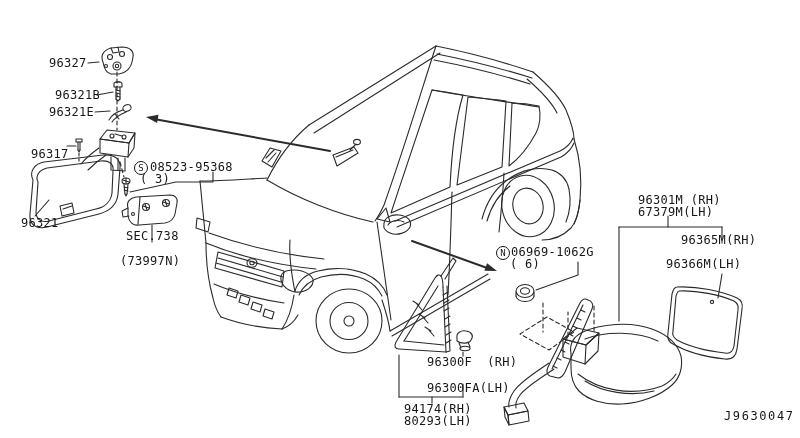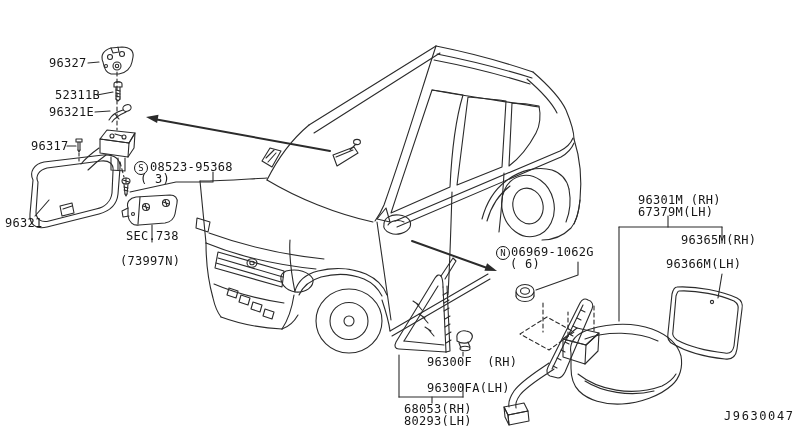--- a/index.html
+++ b/index.html
@@ -288,37 +288,37 @@
       <path d="M463,352 V356"></path>
       <path d="M463,384 V397"></path>
       <path d="M399,397 H463"></path>
       <path d="M399,397 V355"></path>
       <path d="M432,397 V403"></path>
     </g>
   </g>
 </svg>
 
   <span class="lbl" style="left:49px;top:57px">96327</span>
-  <span class="lbl" style="left:55px;top:89px">52311B</span>
+  <span class="lbl" style="left:55px;top:89px">96321B</span>
   <span class="lbl" style="left:49px;top:106px">96321E</span>
-  <span class="lbl" style="left:31px;top:140px">96317</span>
+  <span class="lbl" style="left:31px;top:148px">96317</span>
   <span class="sym" style="left:134px;top:161px">S</span>
   <span class="lbl" style="left:150px;top:161px">08523-95368</span>
   <span class="lbl" style="left:140px;top:173px">( 3)</span>
-  <span class="lbl" style="left:5px;top:217px">96321</span>
+  <span class="lbl" style="left:21px;top:217px">96321</span>
   <span class="lbl" style="left:126px;top:230px">SEC.738</span>
   <span class="lbl" style="left:120px;top:255px">(73997N)</span>
 
   <span class="sym" style="left:496px;top:246px">N</span>
   <span class="lbl" style="left:511px;top:246px">06969-1062G</span>
   <span class="lbl" style="left:510px;top:258px">( 6)</span>
 
   <span class="lbl" style="left:638px;top:194px">96301M (RH)</span>
   <span class="lbl" style="left:638px;top:206px">67379M(LH)</span>
   <span class="lbl" style="left:681px;top:234px">96365M(RH)</span>
   <span class="lbl" style="left:666px;top:258px">96366M(LH)</span>
   <span class="lbl" style="left:427px;top:356px">96300F  (RH)</span>
   <span class="lbl" style="left:427px;top:382px">96300FA(LH)</span>
-  <span class="lbl" style="left:404px;top:403px">68053(RH)</span>
+  <span class="lbl" style="left:404px;top:403px">94174(RH)</span>
   <span class="lbl" style="left:404px;top:415px">80293(LH)</span>
 
   <span class="lbl code" style="left:724px;top:410px">J9630047</span>
 </div>
 
 </body></html>

